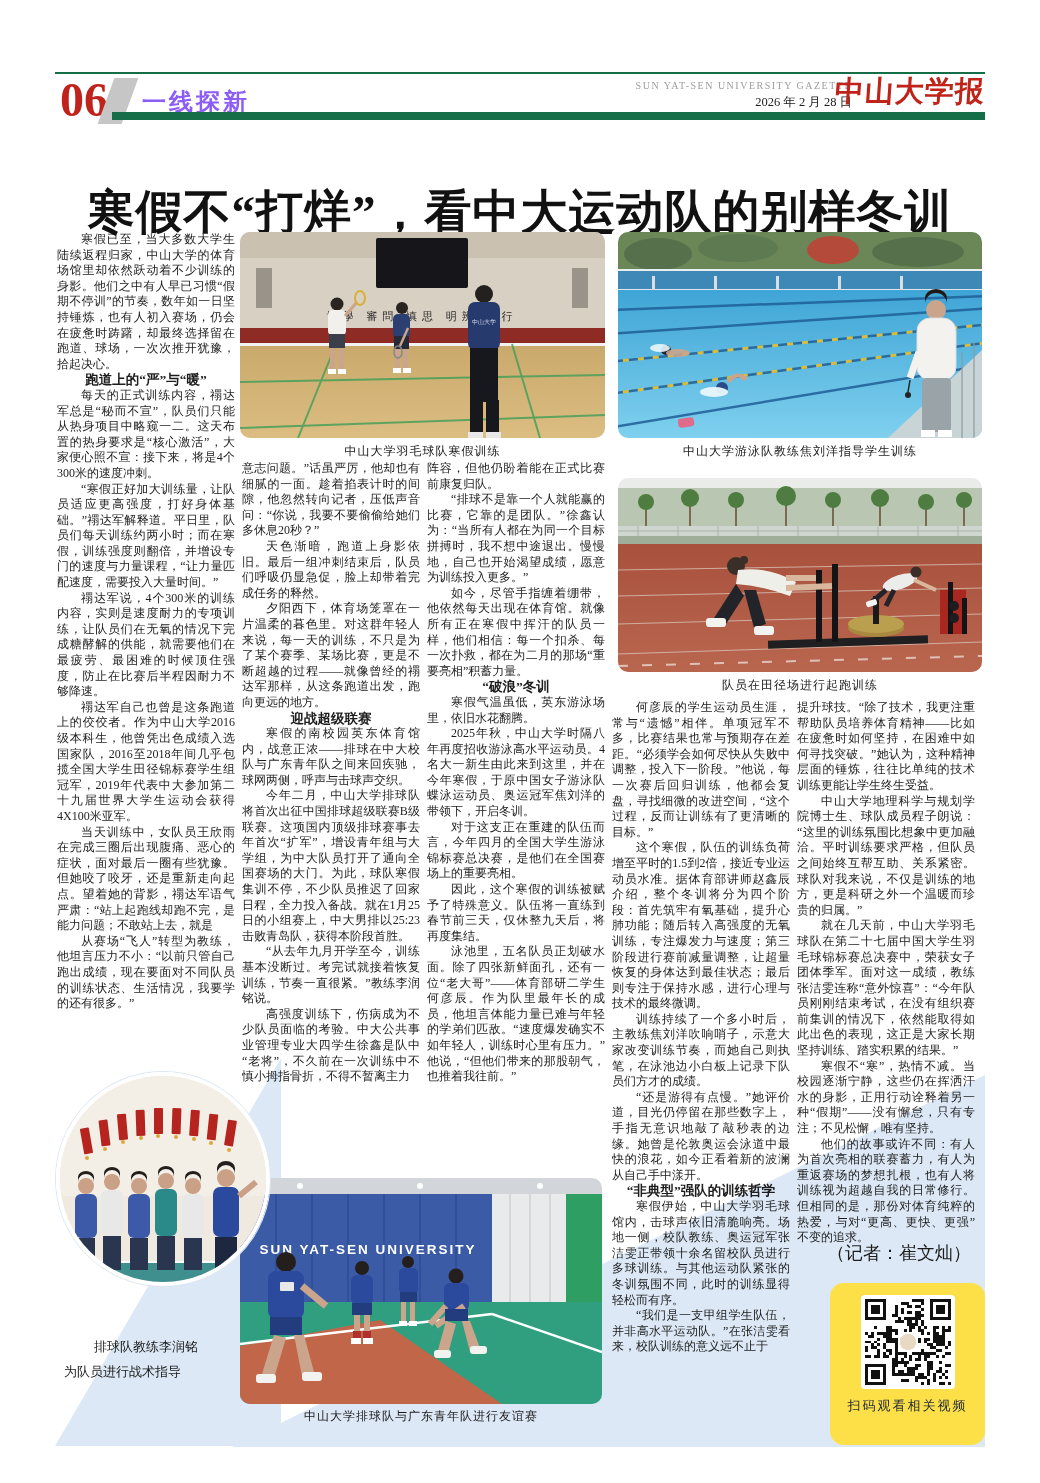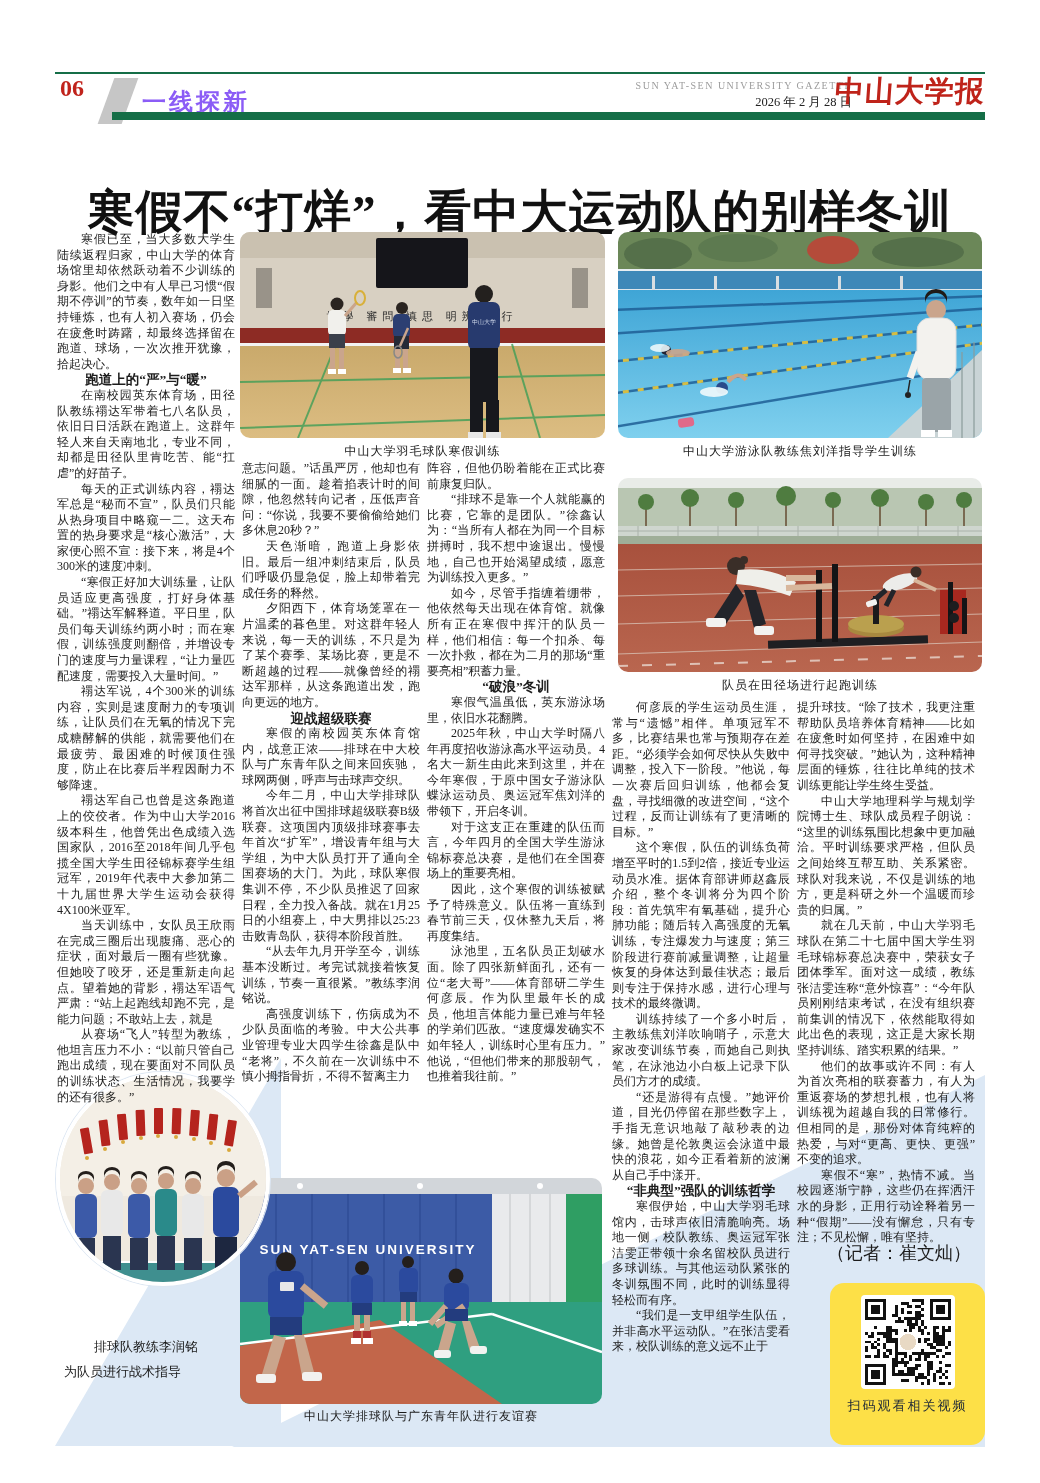--- a/index.html
+++ b/index.html
@@ -5,21 +5,21 @@
 <style>
   html,body{margin:0;padding:0;}
   body{
     width:1040px;height:1483px;position:relative;background:#ffffff;
     font-family:"Liberation Serif","DejaVu Serif",serif;color:#1c1c1c;
     overflow:hidden;
   }
   .abs{position:absolute;}
   
   .top-rule{left:55px;top:72px;width:930px;height:2px;background:#156e47;}
-  .page-number{left:60px;top:76px;font-size:24px;font-weight:900;color:#c0231c;
+  .page-number{left:60px;top:76px;font-size:48px;font-weight:900;color:#c0231c;
     font-family:"Liberation Serif",serif;line-height:1;}
   .slant{left:106px;top:78px;width:24px;height:46px;background:#c6c6c6;transform:skewX(-20deg);}
   .section-title{left:142px;top:86px;font-size:24px;font-weight:900;color:#8b5cf6;letter-spacing:3px;}
   .green-bar{left:112px;top:112px;width:873px;height:8px;background:#156e47;}
   .gazette-en{right:188px;top:80px;font-size:10px;color:#9c9c9c;letter-spacing:1.5px;
     font-family:"Liberation Serif",serif;margin-left:44px;}
   .issue-date{right:188px;top:94px;font-size:12.5px;color:#222;}
   .masthead{right:55px;top:72px;font-size:29px;font-weight:900;color:#bf231a;
     letter-spacing:1px;transform:skewX(-4deg);}
   
@@ -454,21 +454,20 @@
   </svg>
 </div>
 <div class="abs circle-caption">
   <div class="l1">排球队教练李润铭</div>
   <div class="l2">为队员进行战术指导</div>
 </div>
 
 <div class="abs col col1">
     <p class="para">寒假已至，当大多数大学生陆续返程归家，中山大学的体育场馆里却依然跃动着不少训练的身影。他们之中有人早已习惯“假期不停训”的节奏，数年如一日坚持锤炼，也有人初入赛场，仍会在疲惫时踌躇，却最终选择留在跑道、球场，一次次推开犹豫，拾起决心。</p>
     <h3 class="subhead">跑道上的“严”与“暖”</h3>
-    <p class="para">在南校园英东体育场，田径队教练禤达军带着七八名队员，依旧日日活跃在跑道上。这群年轻人来自天南地北，专业不同，却都是田径队里肯吃苦、能“扛虐”的好苗子。</p>
     <p class="para">每天的正式训练内容，禤达军总是“秘而不宣”，队员们只能从热身项目中略窥一二。这天布置的热身要求是“核心激活”，大家便心照不宣：接下来，将是4个300米的速度冲刺。</p>
     <p class="para">“寒假正好加大训练量，让队员适应更高强度，打好身体基础。”禤达军解释道。平日里，队员们每天训练约两小时；而在寒假，训练强度则翻倍，并增设专门的速度与力量课程，“让力量匹配速度，需要投入大量时间。”</p>
     <p class="para">禤达军说，4个300米的训练内容，实则是速度耐力的专项训练，让队员们在无氧的情况下完成糖酵解的供能，就需要他们在最疲劳、最困难的时候顶住强度，防止在比赛后半程因耐力不够降速。</p>
     <p class="para">禤达军自己也曾是这条跑道上的佼佼者。作为中山大学2016级本科生，他曾凭出色成绩入选国家队，2016至2018年间几乎包揽全国大学生田径锦标赛学生组冠军，2019年代表中大参加第二十九届世界大学生运动会获得4X100米亚军。</p>
     <p class="para">当天训练中，女队员王欣雨在完成三圈后出现腹痛、恶心的症状，面对最后一圈有些犹豫。但她咬了咬牙，还是重新走向起点。望着她的背影，禤达军语气严肃：“站上起跑线却跑不完，是能力问题；不敢站上去，就是</p>
     <p class="para">从赛场“飞人”转型为教练，他坦言压力不小：“以前只管自己跑出成绩，现在要面对不同队员的训练状态、生活情况，我要学的还有很多。”</p>
   </div>
 <div class="abs col col2">
     <p class="para cont">意志问题。”话虽严厉，他却也有细腻的一面。趁着掐表计时的间隙，他忽然转向记者，压低声音问：“你说，我要不要偷偷给她们多休息20秒？”</p>
     <p class="para">天色渐暗，跑道上身影依旧。最后一组冲刺结束后，队员们呼吸仍显急促，脸上却带着完成任务的释然。</p>
@@ -496,22 +495,22 @@
     <p class="para">训练持续了一个多小时后，主教练焦刘洋吹响哨子，示意大家改变训练节奏，而她自己则执笔，在泳池边小白板上记录下队员们方才的成绩。</p>
     <p class="para">“还是游得有点慢。”她评价道，目光仍停留在那些数字上，手指无意识地敲了敲秒表的边缘。她曾是伦敦奥运会泳道中最快的浪花，如今正看着新的波澜从自己手中漾开。</p>
     <h3 class="subhead">“非典型”强队的训练哲学</h3>
     <p class="para">寒假伊始，中山大学羽毛球馆内，击球声依旧清脆响亮。场地一侧，校队教练、奥运冠军张洁雯正带领十余名留校队员进行多球训练。与其他运动队紧张的冬训氛围不同，此时的训练显得轻松而有序。</p>
     <p class="para">“我们是一支甲组学生队伍，并非高水平运动队。”在张洁雯看来，校队训练的意义远不止于</p>
   </div>
 <div class="abs col col5">
     <p class="para cont">提升球技。“除了技术，我更注重帮助队员培养体育精神——比如在疲惫时如何坚持，在困难中如何寻找突破。”她认为，这种精神层面的锤炼，往往比单纯的技术训练更能让学生终生受益。</p>
     <p class="para">中山大学地理科学与规划学院博士生、球队成员程子朗说：“这里的训练氛围比想象中更加融洽。平时训练要求严格，但队员之间始终互帮互助、关系紧密。球队对我来说，不仅是训练的地方，更是科研之外一个温暖而珍贵的归属。”</p>
     <p class="para">就在几天前，中山大学羽毛球队在第二十七届中国大学生羽毛球锦标赛总决赛中，荣获女子团体季军。面对这一成绩，教练张洁雯连称“意外惊喜”：“今年队员刚刚结束考试，在没有组织赛前集训的情况下，依然能取得如此出色的表现，这正是大家长期坚持训练、踏实积累的结果。”</p>
+    <p class="para">寒假不“寒”，热情不减。当校园逐渐宁静，这些仍在挥洒汗水的身影，正用行动诠释着另一种“假期”——没有懈怠，只有专注；不见松懈，唯有坚持。</p>
     <p class="para">他们的故事或许不同：有人为首次亮相的联赛蓄力，有人为重返赛场的梦想扎根，也有人将训练视为超越自我的日常修行。但相同的是，那份对体育纯粹的热爱，与对“更高、更快、更强”不变的追求。</p>
-    <p class="para">寒假不“寒”，热情不减。当校园逐渐宁静，这些仍在挥洒汗水的身影，正用行动诠释着另一种“假期”——没有懈怠，只有专注；不见松懈，唯有坚持。</p>
     <p class="byline">（记者：崔文灿）</p>
   </div>
 
 <div class="abs qr-panel">
   <div class="qr-card">
     <svg width="86" height="86" viewBox="0 0 29 29" shape-rendering="crispEdges">
       <rect width="29" height="29" fill="#ffffff"></rect>
       <g fill="#111111">
         <rect x="0" y="0" width="7" height="7"></rect>
           <rect x="22" y="0" width="7" height="7"></rect>

